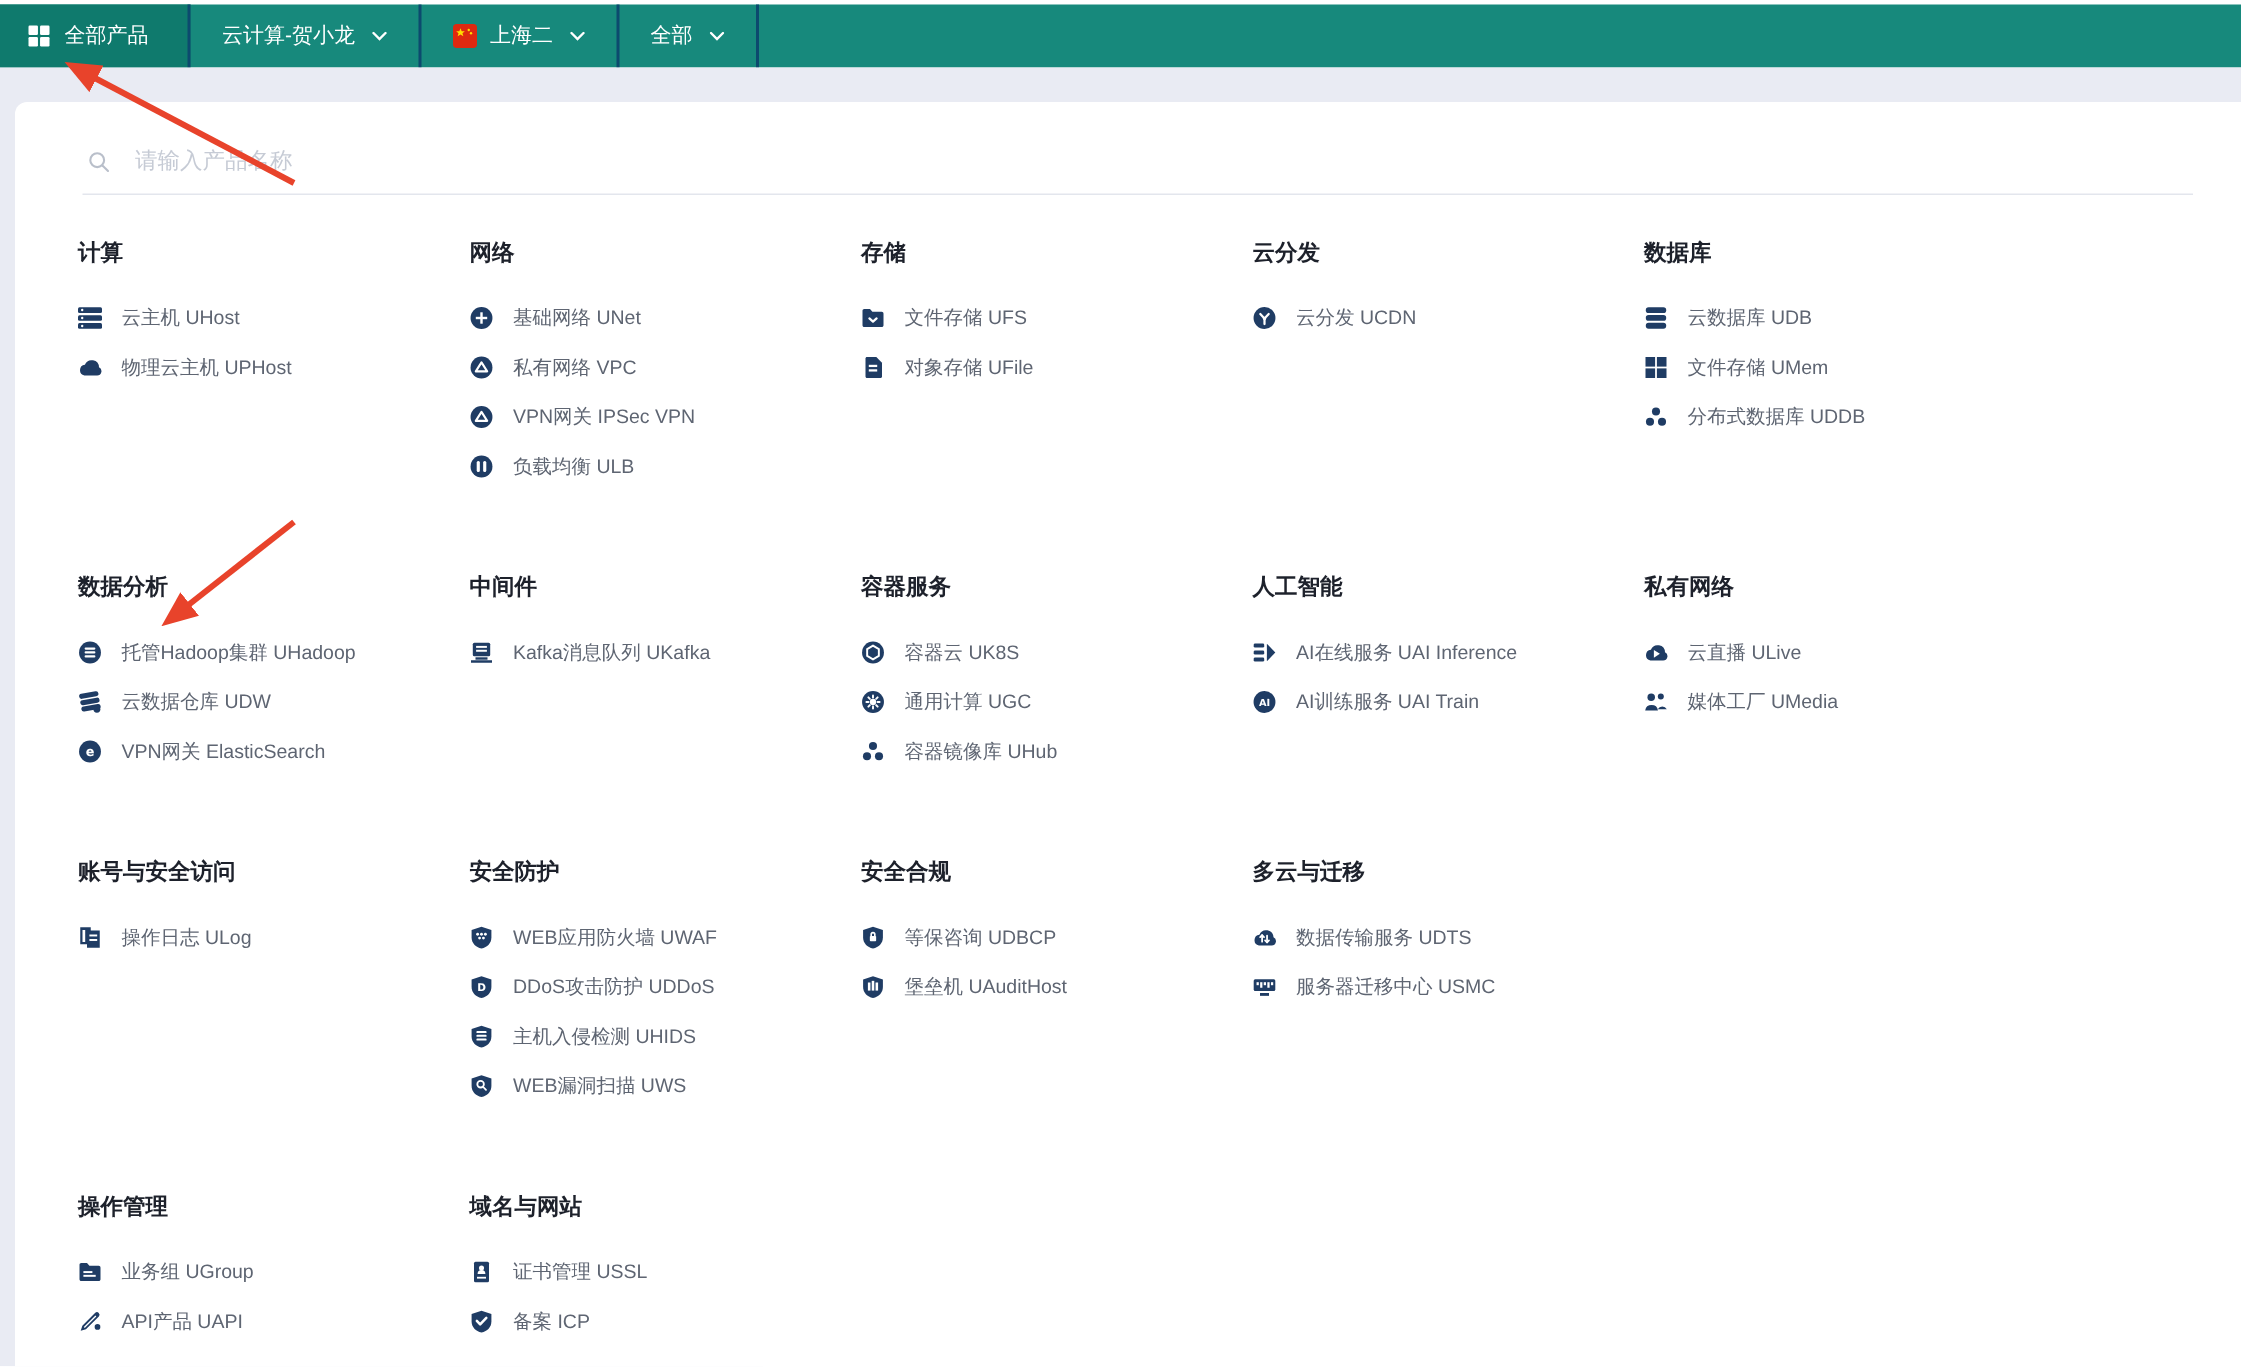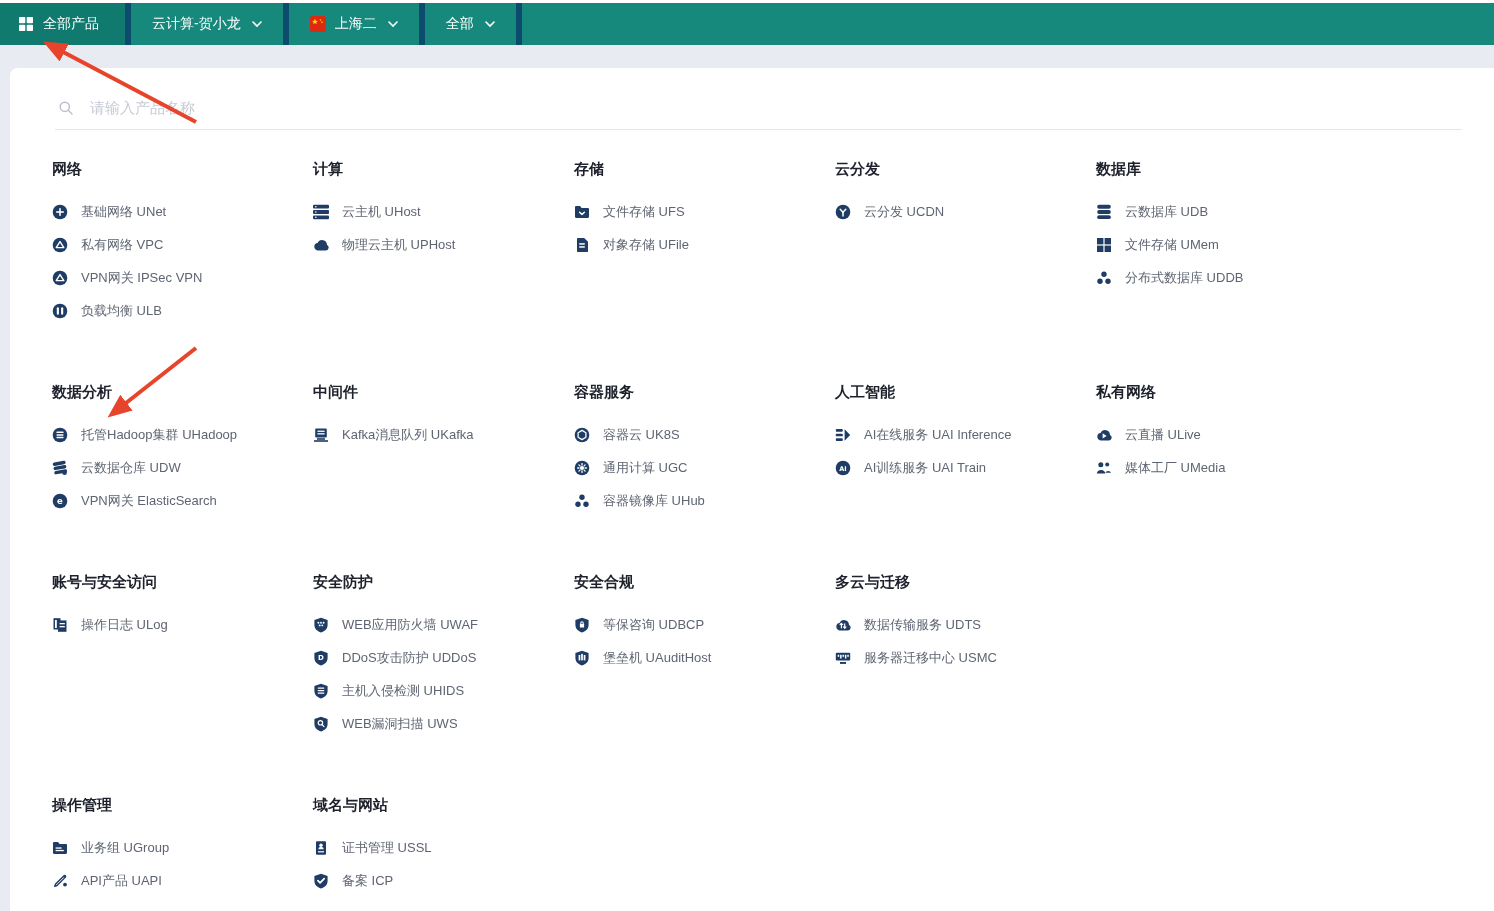--- a/index.html
+++ b/index.html
@@ -3,21 +3,21 @@
 <meta charset="utf-8">
 <style>
   html,body{margin:0;padding:0;}
   body{font-family:"Liberation Sans","DejaVu Sans",sans-serif;background:#fff;}
   .screen{position:relative;width:1494px;height:911px;background:#fff;overflow:hidden;}
 
   
   .topbar{position:absolute;left:0;top:3px;width:100%;height:42px;background:#17897C;
           display:flex;align-items:stretch;color:#fff;font-size:14px;}
   .nav-item{display:flex;align-items:center;gap:9px;padding:0 21px;
-            border-right:6px solid #0c4a6e;cursor:pointer;white-space:nowrap;}
+            border-right:2px solid #0c4a6e;cursor:pointer;white-space:nowrap;}
   .nav-item.active{background:#0F7A6D;padding:0 26px 0 18px;}
   .nav-chevron{display:inline-flex;margin-left:2px;}
 
   
   .content-bg{position:absolute;left:0;top:45px;right:0;bottom:0;background:#E9EBF3;}
 
   
   .panel{position:absolute;left:10px;top:23px;right:0;bottom:0;background:#fff;
          border-top-left-radius:8px;overflow:hidden;}
 
@@ -97,61 +97,20 @@
           <svg viewBox="0 0 16 16">
               <circle cx="6.8" cy="6.8" r="4.6" fill="none" stroke="#B9BFCA" stroke-width="1.4"></circle>
               <path d="M10.3 10.3 L14 14" stroke="#B9BFCA" stroke-width="1.4" stroke-linecap="round"></path>
             </svg>
         </span>
         <input type="text" placeholder="请输入产品名称" style="">
       </div>
       <div class="grid-wrap" id="grid">
           <div class="grid-row">
             <div>
-              <h3 class="section-title">网络</h3>
-              <div class="product-item">
-                <span class="p-icon">
-                  <svg viewBox="0 0 16 16">
-                    <circle cx="8" cy="8" r="7.3" fill="#1F3C64"></circle>
-                    <rect x="4.2" y="7.2" width="7.6" height="1.6" fill="#fff"></rect>
-                    <rect x="7.2" y="4.2" width="1.6" height="7.6" fill="#fff"></rect>
-                  </svg>
-                </span>
-                <span class="p-label">基础网络 UNet</span>
-              </div>
-              <div class="product-item">
-                <span class="p-icon">
-                  <svg viewBox="0 0 16 16">
-                    <circle cx="8" cy="8" r="7.3" fill="#1F3C64"></circle>
-                    <path d="M8 4.6 L11.8 10.6 H4.2 Z" fill="none" stroke="#fff" stroke-width="1.4" stroke-linejoin="round"></path>
-                  </svg>
-                </span>
-                <span class="p-label">私有网络 VPC</span>
-              </div>
-              <div class="product-item">
-                <span class="p-icon">
-                  <svg viewBox="0 0 16 16">
-                    <circle cx="8" cy="8" r="7.3" fill="#1F3C64"></circle>
-                    <path d="M8 4.6 L11.8 10.6 H4.2 Z" fill="none" stroke="#fff" stroke-width="1.4" stroke-linejoin="round"></path>
-                  </svg>
-                </span>
-                <span class="p-label">VPN网关 IPSec VPN</span>
-              </div>
-              <div class="product-item">
-                <span class="p-icon">
-                  <svg viewBox="0 0 16 16">
-                    <circle cx="8" cy="8" r="7.3" fill="#1F3C64"></circle>
-                    <rect x="4.8" y="4.3" width="2.1" height="7.4" rx="1" fill="#fff"></rect>
-                    <rect x="9.1" y="4.3" width="2.1" height="7.4" rx="1" fill="#fff"></rect>
-                  </svg>
-                </span>
-                <span class="p-label">负载均衡 ULB</span>
-              </div>
-            </div>
-            <div>
               <h3 class="section-title">计算</h3>
               <div class="product-item">
                 <span class="p-icon">
                   <svg viewBox="0 0 16 16">
                     <g fill="#1F3C64">
                       <rect x="0" y="0.8" width="16" height="3.8" rx="1"></rect>
                       <rect x="0" y="6.1" width="16" height="3.8" rx="1"></rect>
                       <rect x="0" y="11.4" width="16" height="3.8" rx="1"></rect>
                     </g>
                     <g fill="#fff">
@@ -163,20 +122,61 @@
                 </span>
                 <span class="p-label">云主机 UHost</span>
               </div>
               <div class="product-item">
                 <span class="p-icon">
                   <svg viewBox="0 0 16 16">
                     <path fill="#1F3C64" d="M4.3 13.4 A3.7 3.7 0 0 1 4.6 6.1 A4.9 4.9 0 0 1 14 7.9 A2.9 2.9 0 0 1 12.6 13.4 Z"></path>
                   </svg>
                 </span>
                 <span class="p-label">物理云主机 UPHost</span>
+              </div>
+            </div>
+            <div>
+              <h3 class="section-title">网络</h3>
+              <div class="product-item">
+                <span class="p-icon">
+                  <svg viewBox="0 0 16 16">
+                    <circle cx="8" cy="8" r="7.3" fill="#1F3C64"></circle>
+                    <rect x="4.2" y="7.2" width="7.6" height="1.6" fill="#fff"></rect>
+                    <rect x="7.2" y="4.2" width="1.6" height="7.6" fill="#fff"></rect>
+                  </svg>
+                </span>
+                <span class="p-label">基础网络 UNet</span>
+              </div>
+              <div class="product-item">
+                <span class="p-icon">
+                  <svg viewBox="0 0 16 16">
+                    <circle cx="8" cy="8" r="7.3" fill="#1F3C64"></circle>
+                    <path d="M8 4.6 L11.8 10.6 H4.2 Z" fill="none" stroke="#fff" stroke-width="1.4" stroke-linejoin="round"></path>
+                  </svg>
+                </span>
+                <span class="p-label">私有网络 VPC</span>
+              </div>
+              <div class="product-item">
+                <span class="p-icon">
+                  <svg viewBox="0 0 16 16">
+                    <circle cx="8" cy="8" r="7.3" fill="#1F3C64"></circle>
+                    <path d="M8 4.6 L11.8 10.6 H4.2 Z" fill="none" stroke="#fff" stroke-width="1.4" stroke-linejoin="round"></path>
+                  </svg>
+                </span>
+                <span class="p-label">VPN网关 IPSec VPN</span>
+              </div>
+              <div class="product-item">
+                <span class="p-icon">
+                  <svg viewBox="0 0 16 16">
+                    <circle cx="8" cy="8" r="7.3" fill="#1F3C64"></circle>
+                    <rect x="4.8" y="4.3" width="2.1" height="7.4" rx="1" fill="#fff"></rect>
+                    <rect x="9.1" y="4.3" width="2.1" height="7.4" rx="1" fill="#fff"></rect>
+                  </svg>
+                </span>
+                <span class="p-label">负载均衡 ULB</span>
               </div>
             </div>
             <div>
               <h3 class="section-title">存储</h3>
               <div class="product-item">
                 <span class="p-icon">
                   <svg viewBox="0 0 16 16">
                     <path fill="#1F3C64" d="M1 3.2 C1 2.5 1.5 2 2.2 2 H6 L7.6 3.9 H13.8 C14.5 3.9 15 4.4 15 5.1 V12.8 C15 13.5 14.5 14 13.8 14 H2.2 C1.5 14 1 13.5 1 12.8 Z"></path>
                     <path d="M5.6 8.3 L8 10.4 L10.4 8.3" stroke="#fff" stroke-width="1.5" fill="none" stroke-linecap="round" stroke-linejoin="round"></path>
                   </svg>

